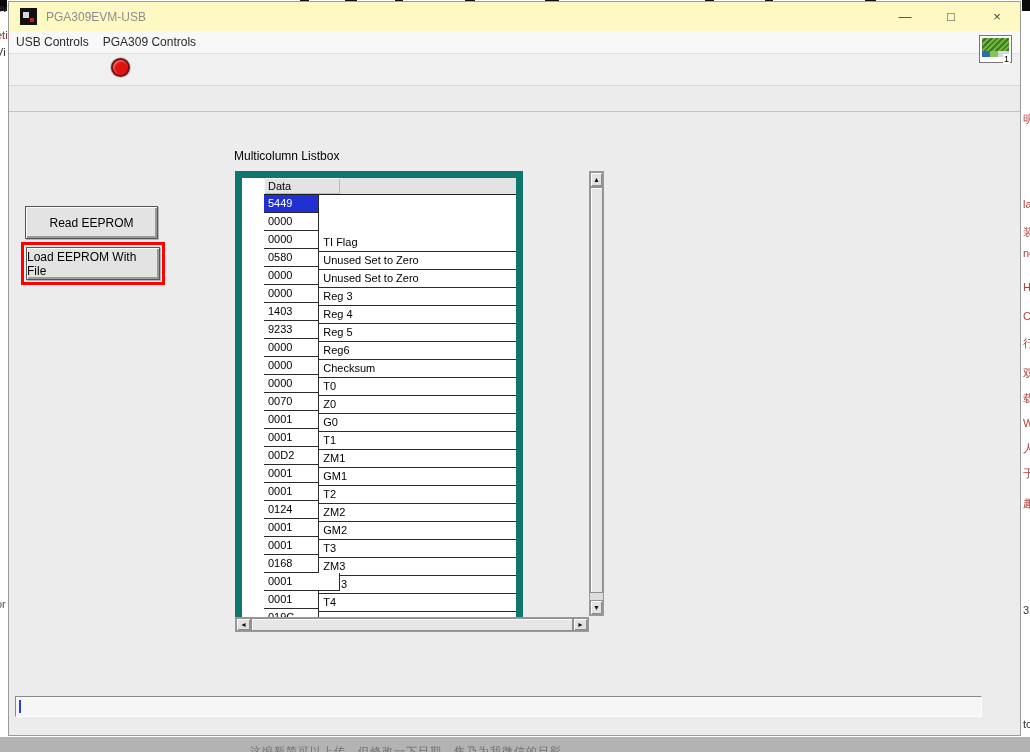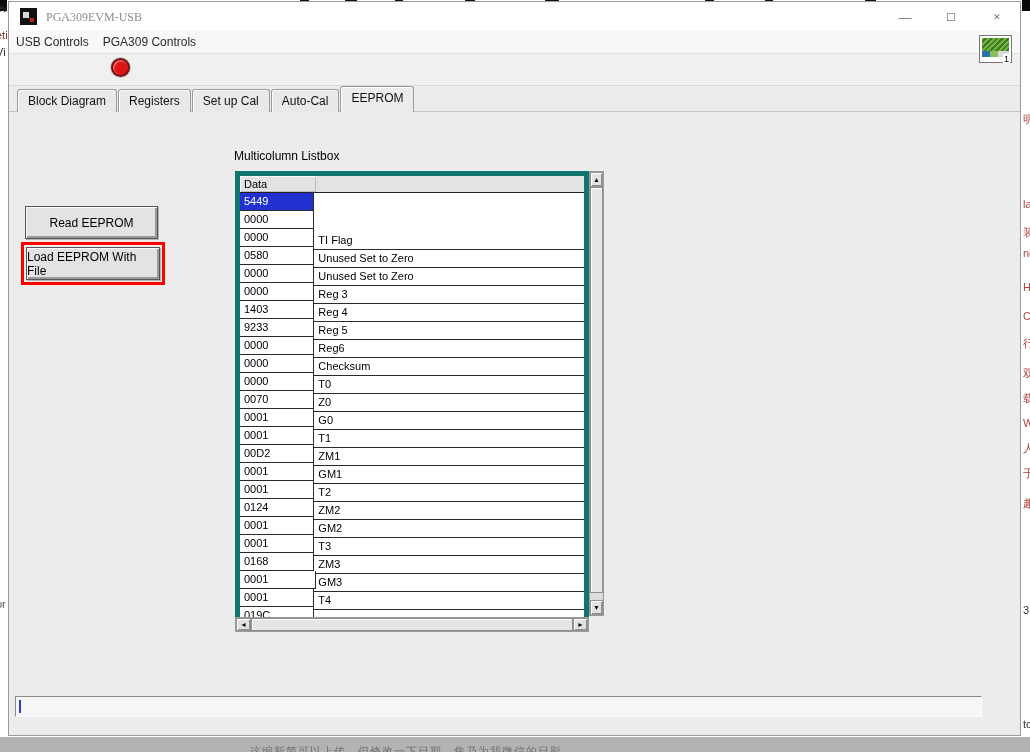--- a/index.html
+++ b/index.html
@@ -18,21 +18,21 @@
   .bottom-strip { position:absolute; left:0; top:737px; width:1030px; height:15px; background:#b3b3b3; }
   .bottom-text { position:absolute; left:250px; top:7px; font-size:11px; color:#6e6e6e; letter-spacing:1px; white-space:nowrap; }
 
   
   .window {
     position:absolute; left:8px; top:1px; width:1013px; height:735px;
     background:#ececec; border:1px solid #9a9a9a;
   }
 
   
-  .titlebar { position:absolute; left:0; top:0; width:100%; height:29px; background:#ffffff;font-family:Liberation Serif, serif; }
+  .titlebar { position:absolute; left:0; top:0; width:100%; height:29px; background:#fef9c3; }
   .app-icon { position:absolute; left:11px; top:6px; width:17px; height:17px; background:#111; }
   .app-icon::after { content:""; position:absolute; left:3px; top:4px; width:6px; height:6px; background:#d8d8d8; }
   .app-icon::before { content:""; position:absolute; right:3px; bottom:3px; width:4px; height:4px; background:#c02020; }
   .title-text { position:absolute; left:37px; top:8px; font-size:12px; color:#8e8e8e; }
   .win-controls { position:absolute; right:0; top:0; height:29px; display:flex; }
   .win-btn { width:46px; height:29px; display:flex; align-items:center; justify-content:center; font-size:13px; color:#444; }
 
   
   .menubar {
     position:absolute; left:0; top:29px; width:100%; height:23px;
@@ -70,21 +70,21 @@
     background:#e9e9e9; border:1px solid #9b9b9b; border-bottom:none;
     border-top-left-radius:3px; border-top-right-radius:3px; margin-right:1px;
     box-shadow:inset 1px 1px 0 #fbfbfb;
   }
   .tab.active { height:26px; background:#ececec; z-index:3; box-shadow:inset 1px 1px 0 #ffffff; }
 
   
   .listbox-label { position:absolute; left:225px; top:147px; font-size:12px; color:#000; }
 
   
-  .table { position:absolute; left:226px; top:169px; width:354px; border:5px solid #0f766e; background:#fff; }
+  .table { position:absolute; left:226px; top:169px; width:288px; border:7px solid #0f766e; background:#fff;padding-left:22px; }
   .thead { display:flex; height:17px; background:#e3e3e3; border-bottom:1px solid #222; }
   .hcell {
     height:16px; font-size:11px; padding:2px 0 0 4px; color:#000;
     border-right:1px solid #222; white-space:nowrap; overflow:hidden;
     box-shadow:inset 1px 1px 0 #f8f8f8, inset -1px -1px 0 #bcbcbc;
   }
   .hcell:last-child { border-right:none; }
   .tbody { height:425px; overflow:hidden; }
   .trow { display:flex; height:18px; }
   .tcell {
@@ -193,27 +193,20 @@
     </div>
 
   <div class="toolbar"></div>
   <div class="stop-button" style="background: rgb(224, 18, 18);"></div>
   <div class="tray-icon">
     <div class="tray-art"></div>
     <div class="tray-badge">1</div>
   </div>
 
   <div class="tabline"></div>
-  <div class="tabs" id="tab-strip">
-      <div class="tab">Block Diagram</div>
-      <div class="tab">Registers</div>
-      <div class="tab">Set up Cal</div>
-      <div class="tab">Auto-Cal</div>
-      <div class="tab active">EEPROM</div>
-    </div>
 
   <div class="listbox-label">Multicolumn Listbox</div>
 
   <div class="table">
     <div class="thead" id="table-head">
         <div class="hcell" style="width: 76px;">Data</div>
       </div>
     <div class="tbody" id="table-body">
         <div class="trow">
           <div class="tcell c-data selected" style="background: rgb(33, 49, 209);">5449</div>

